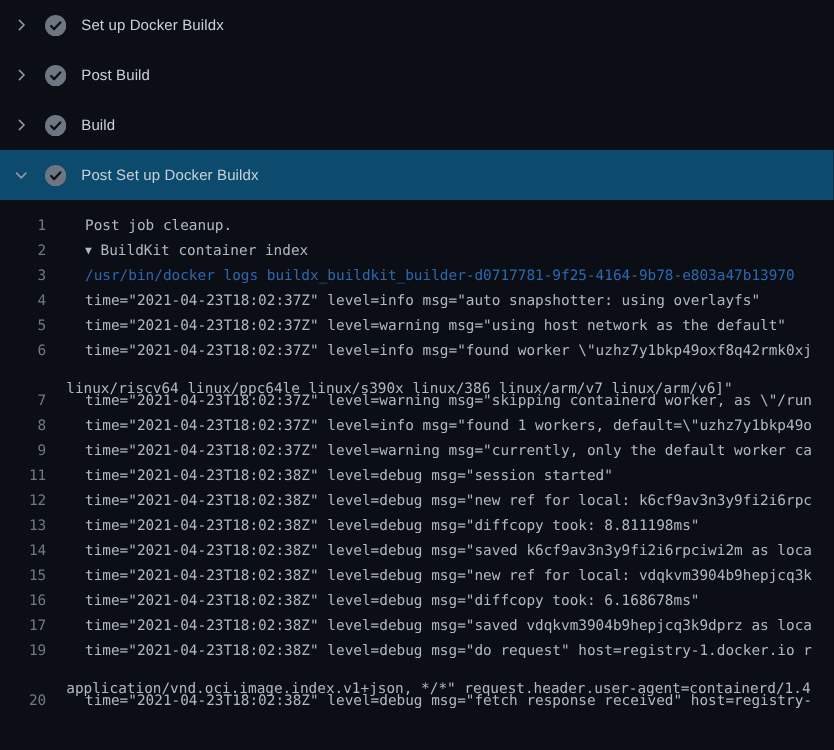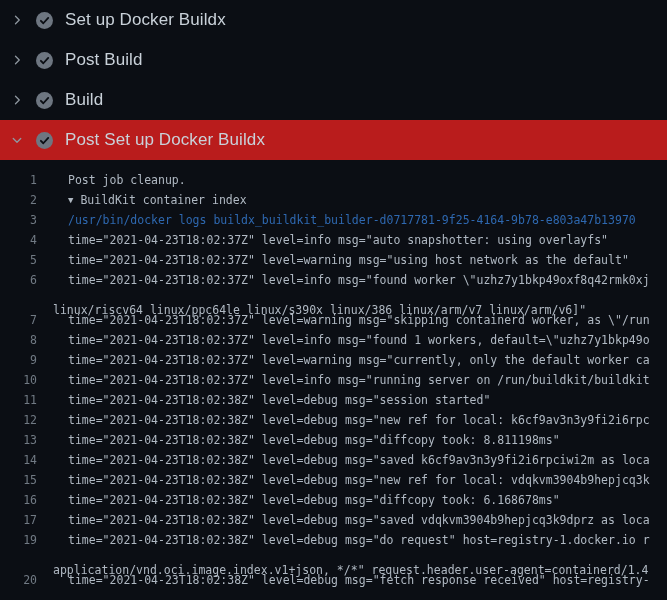--- a/index.html
+++ b/index.html
@@ -7,32 +7,32 @@
     width:667px;height:600px;overflow:hidden;
     background:#0b0e14;
     font-family:"Liberation Sans", sans-serif;
   }
   
   .steps{width:667px;}
   .step{
     height:40px;display:flex;align-items:center;
     padding-left:10px;cursor:pointer;
   }
-  .step.expanded{background:#b91c1c;}
+  .step.expanded{background:#0c4a6e;}
   .chev{
     width:14px;height:14px;flex:0 0 14px;
     display:flex;align-items:center;justify-content:center;
   }
   .status{
     width:17px;height:17px;flex:0 0 17px;margin-left:12px;
     display:flex;align-items:center;justify-content:center;
   }
   .step-label{
     margin-left:12px;
-    font-size:17px;color:#c9d1d9;letter-spacing:.1px;
+    font-size:12px;color:#c9d1d9;letter-spacing:.1px;
   }
   
   .log{
     padding-top:10px;
     font-family:"DejaVu Sans Mono","Liberation Mono",monospace;
     font-size:11.5px;color:#b0b9c3;
   }
   .log-row{
     height:20px;line-height:20px;display:flex;white-space:pre;
   }
@@ -160,24 +160,20 @@
   <div class="log-row">
     <span class="ln">8</span>
     <span class="lt">time="2021-04-23T18:02:37Z" level=info msg="found 1 workers, default=\"uzhz7y1bkp49o</span>
   </div>
 
   <div class="log-row">
     <span class="ln">9</span>
     <span class="lt">time="2021-04-23T18:02:37Z" level=warning msg="currently, only the default worker ca</span>
   </div>
 
-  <div class="log-row">
-    <span class="ln">10</span>
-    <span class="lt">time="2021-04-23T18:02:37Z" level=info msg="running server on /run/buildkit/buildkit</span>
-  </div>
 
   <div class="log-row">
     <span class="ln">11</span>
     <span class="lt">time="2021-04-23T18:02:38Z" level=debug msg="session started"</span>
   </div>
 
   <div class="log-row">
     <span class="ln">12</span>
     <span class="lt">time="2021-04-23T18:02:38Z" level=debug msg="new ref for local: k6cf9av3n3y9fi2i6rpc</span>
   </div>

